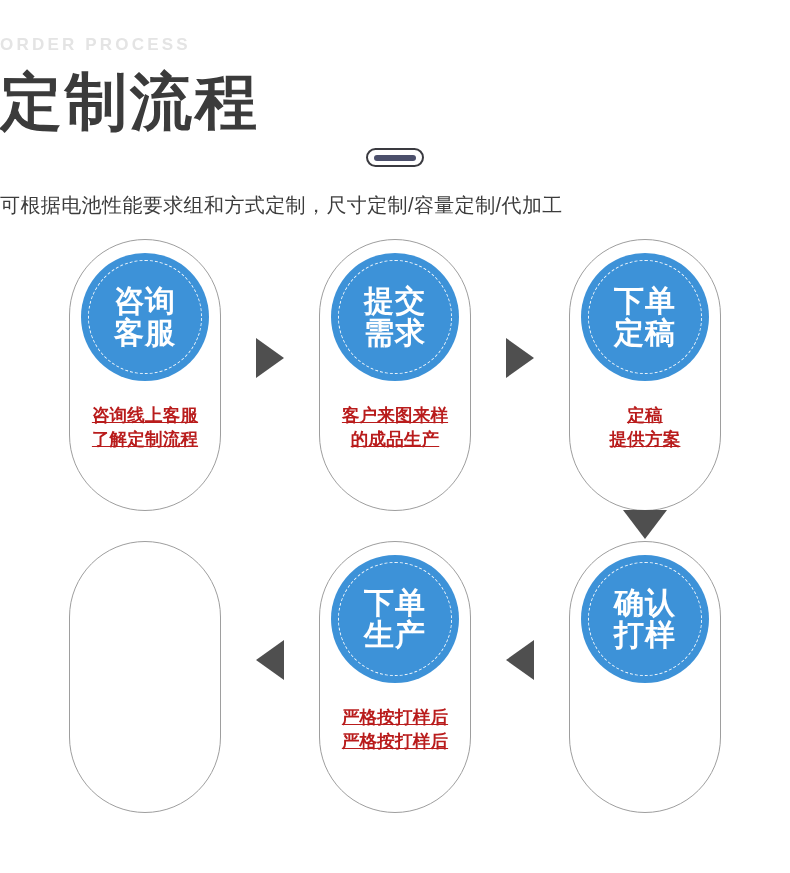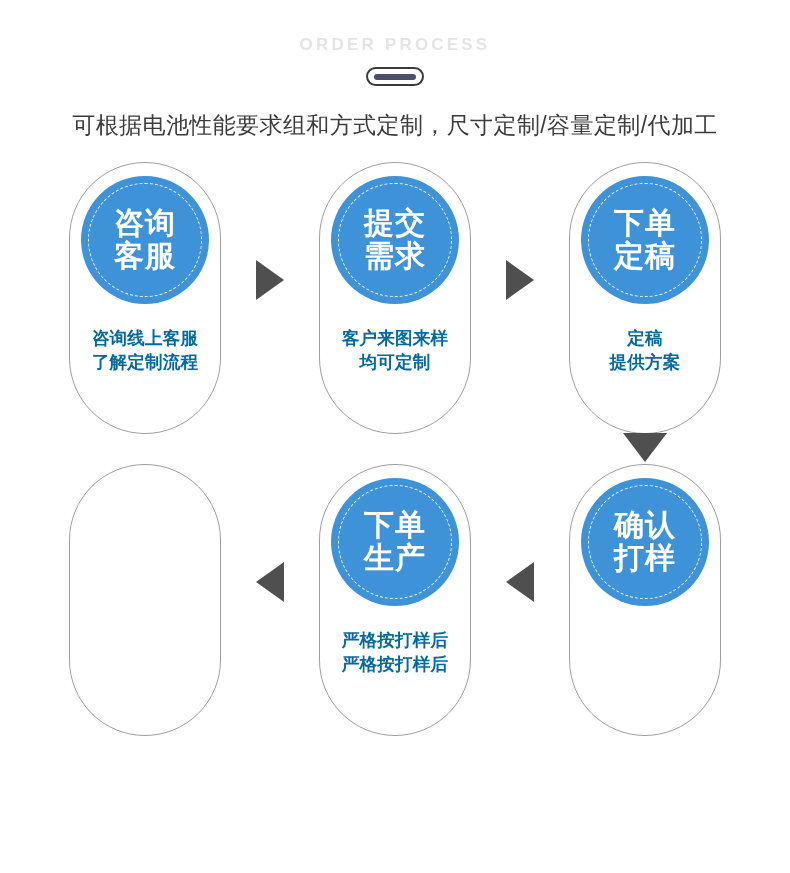--- a/index.html
+++ b/index.html
@@ -12,21 +12,21 @@
     height: 873px;
     font-family: "Liberation Sans", "DejaVu Sans", sans-serif;
     color: #333;
     overflow: hidden;
     position: relative;
   }
 
   
   .header {
     width: 100%;
-    text-align: center;
+    text-align: left;
     padding-top: 36px;
     box-sizing: border-box;
   }
   .eyebrow {
     font-size: 17px;
     font-weight: bold;
     letter-spacing: 3.2px;
     color: #e4e4e4;
     line-height: 1;
   }
@@ -52,21 +52,21 @@
     left: 6px;
     right: 6px;
     top: 50%;
     transform: translateY(-50%);
     height: 6px;
     border-radius: 3px;
     background: #4b4f6b;
   }
   .subtitle {
     margin-top: 26px;
-    font-size: 23px;
+    font-size: 20px;
     color: #3c3c3c;
     letter-spacing: 0.4px;
     line-height: 1.2;
   }
 
   
   .flow {
     position: relative;
     margin-top: 22px;
   }
@@ -122,23 +122,24 @@
     letter-spacing: 1px;
     z-index: 1;
   }
   .circle-label .ln { display: block; }
 
   .caption {
     margin-top: 22px;
     text-align: center;
     font-size: 17.5px;
     font-weight: bold;
-    color: #0369a1;
+    color: #b91c1c;
     line-height: 1.38;
     letter-spacing: 0.2px;
+    text-decoration: underline;
   }
   .caption .ln { display: block; }
 
   
   .arrow-gap {
     width: 98px;
     display: flex;
     align-items: center;
     justify-content: center;
     flex: 0 0 auto;
@@ -171,20 +172,21 @@
     justify-content: center;
     pointer-events: none;
   }
   .down-arrow-wrap .spacer-l { width: 500px; flex: 0 0 auto; }
 </style>
 </head>
 <body>
 
 <div class="header">
   <div class="eyebrow">ORDER PROCESS</div>
+  <div class="main-title">定制流程</div>
   <div class="pill-deco">
     <div class="pill-inner"></div>
   </div>
   <div class="subtitle">可根据电池性能要求组和方式定制，尺寸定制/容量定制/代加工</div>
 </div>
 
 <div class="flow">
 
   <div class="row row-1">
 
@@ -207,21 +209,21 @@
 
     <div class="card">
       <div class="circle">
         <div class="circle-label">
           <span class="ln">提交</span>
           <span class="ln">需求</span>
         </div>
       </div>
       <div class="caption">
         <span class="ln">客户来图来样</span>
-        <span class="ln">均可定制</span>
+        <span class="ln">的成品生产</span>
       </div>
     </div>
 
     <div class="arrow-gap">
       <div class="tri-right"></div>
     </div>
 
     <div class="card">
       <div class="circle">
         <div class="circle-label">

